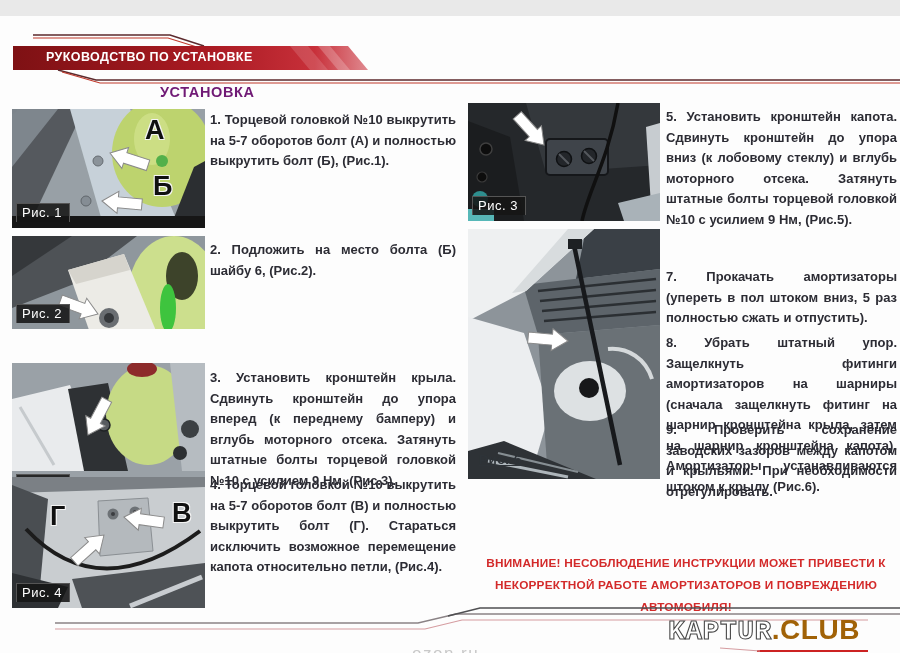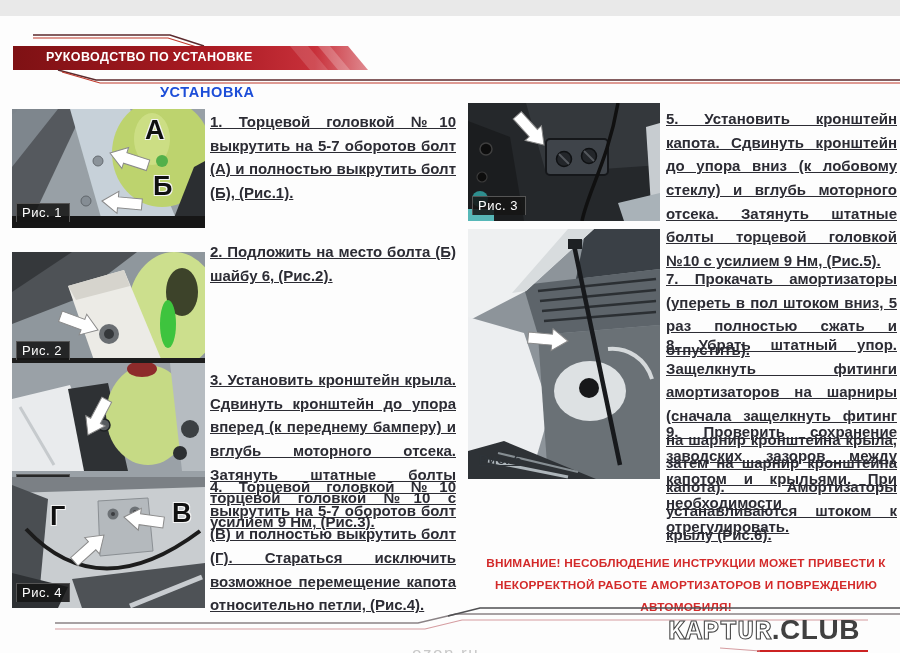--- a/index.html
+++ b/index.html
@@ -7,62 +7,62 @@
     position:relative;width:900px;height:653px;background:#fdfdfd;
     font-family:"Liberation Sans",sans-serif;overflow:hidden;margin:16px auto;padding-left:29px;
   }
   
   .banner-text{
     position:absolute;left:46px;top:34px;color:#fff;font-size:12.5px;
     font-weight:bold;letter-spacing:.4px;white-space:nowrap;
   }
   .section-title{
     position:absolute;left:160px;top:68px;font-size:14.5px;font-weight:bold;
-    color:#1d4ed8;letter-spacing:.6px;
+    color:#701a75;letter-spacing:.6px;
   }
   
   .photo{position:absolute;overflow:hidden;background:#9aa1a7;}
   .photo svg{display:block;}
   .fig-badge{
     position:absolute;left:4px;bottom:6px;background:rgba(22,22,22,.88);
     color:#fff;font-size:13px;padding:1px 7px 2px 5px;border:1px solid #555;
     border-bottom:none;letter-spacing:.5px;
   }
   .fig-badge.light{
     background:transparent;border:none;color:#2e3338;font-weight:bold;
     text-decoration:underline;bottom:10px;left:6px;font-size:13.5px;text-align:right;
   }
   .callout{
     position:absolute;font-size:27px;font-weight:900;color:#101010;
     text-shadow:-1px -1px 0 #f4f4f4,1px -1px 0 #f4f4f4,-1px 1px 0 #f4f4f4,1px 1px 0 #f4f4f4;
     line-height:1;
   }
   
   .step{
-    position:absolute;font-size:15px;font-weight:bold;color:#2c2c34;
-    line-height:1.58;text-align:justify;letter-spacing:0;text-decoration:underline;
+    position:absolute;font-size:13px;font-weight:bold;color:#2c2c34;
+    line-height:1.58;text-align:justify;letter-spacing:0;
   }
   .col-l{left:210px;width:246px;}
   .col-r{left:666px;width:231px;}
   .warning{
     position:absolute;left:478px;top:536px;width:416px;text-align:center;
     font-size:11.8px;font-weight:bold;color:#d32a2a;line-height:22px;
     letter-spacing:.2px;
   }
   
   .ozon{
     position:absolute;left:412px;top:628px;font-size:17px;color:#c9c9c9;
     letter-spacing:1.5px;
   }
   .kaptur{
     position:absolute;left:668px;top:598px;font-size:28px;font-weight:bold;
     letter-spacing:.5px;white-space:nowrap;
   }
   .kaptur .k-white{color:#fff;font-family:Liberation Mono, monospace;-webkit-text-stroke:1.1px #4a4a4a;}
-  .kaptur .k-red{color:#404040;}
+  .kaptur .k-red{color:#a16207;}
   .deco{position:absolute;left:0;}
 </style>
 </head>
 <body>
 
 <div class="page">
 
   <svg class="deco" style="top:0" width="900" height="75" viewBox="0 0 900 75">
     <defs>
       <linearGradient id="bannerGrad" x1="0" y1="0" x2="1" y2="0">
@@ -101,21 +101,21 @@
       <circle cx="74" cy="92" r="5" fill="#858d94" stroke="#60666b" stroke-width="1"></circle>
       <rect y="107" width="193" height="12" fill="#161616"></rect>
       <use href="#arrowL" transform="translate(98,44) rotate(18)"></use>
       <use href="#arrowL" transform="translate(90,92) rotate(5)"></use>
     </svg>
     <div class="callout" style="left:133px;top:8px">А</div>
     <div class="callout" style="left:141px;top:64px">Б</div>
     <div class="fig-badge">Рис. 1</div>
   </div>
 
-  <div class="photo" style="left:12px;top:236px;width:193px;height:114px">
+  <div class="photo" style="left:12px;top:220px;width:193px;height:93px">
     <svg width="193" height="114" viewBox="0 0 193 114">
       <rect width="193" height="114" fill="#8f979d"></rect>
       <polygon points="0,0 125,0 62,48 0,72" fill="#4e5256"></polygon>
       <polygon points="0,0 60,0 0,40" fill="#35383b"></polygon>
       <ellipse cx="162" cy="58" rx="46" ry="58" fill="#ccdf8d"></ellipse>
       <ellipse cx="170" cy="40" rx="16" ry="24" fill="#dcea a7" opacity=".7"></ellipse>
       <ellipse cx="156" cy="72" rx="8" ry="24" fill="#3ec43e"></ellipse>
       <polygon points="56,34 112,18 152,114 84,114" fill="#ecebe6"></polygon>
       <polygon points="56,34 112,18 118,34 64,48" fill="#d6d4cd"></polygon>
       <circle cx="97" cy="82" r="10" fill="#6a6e72"></circle>

